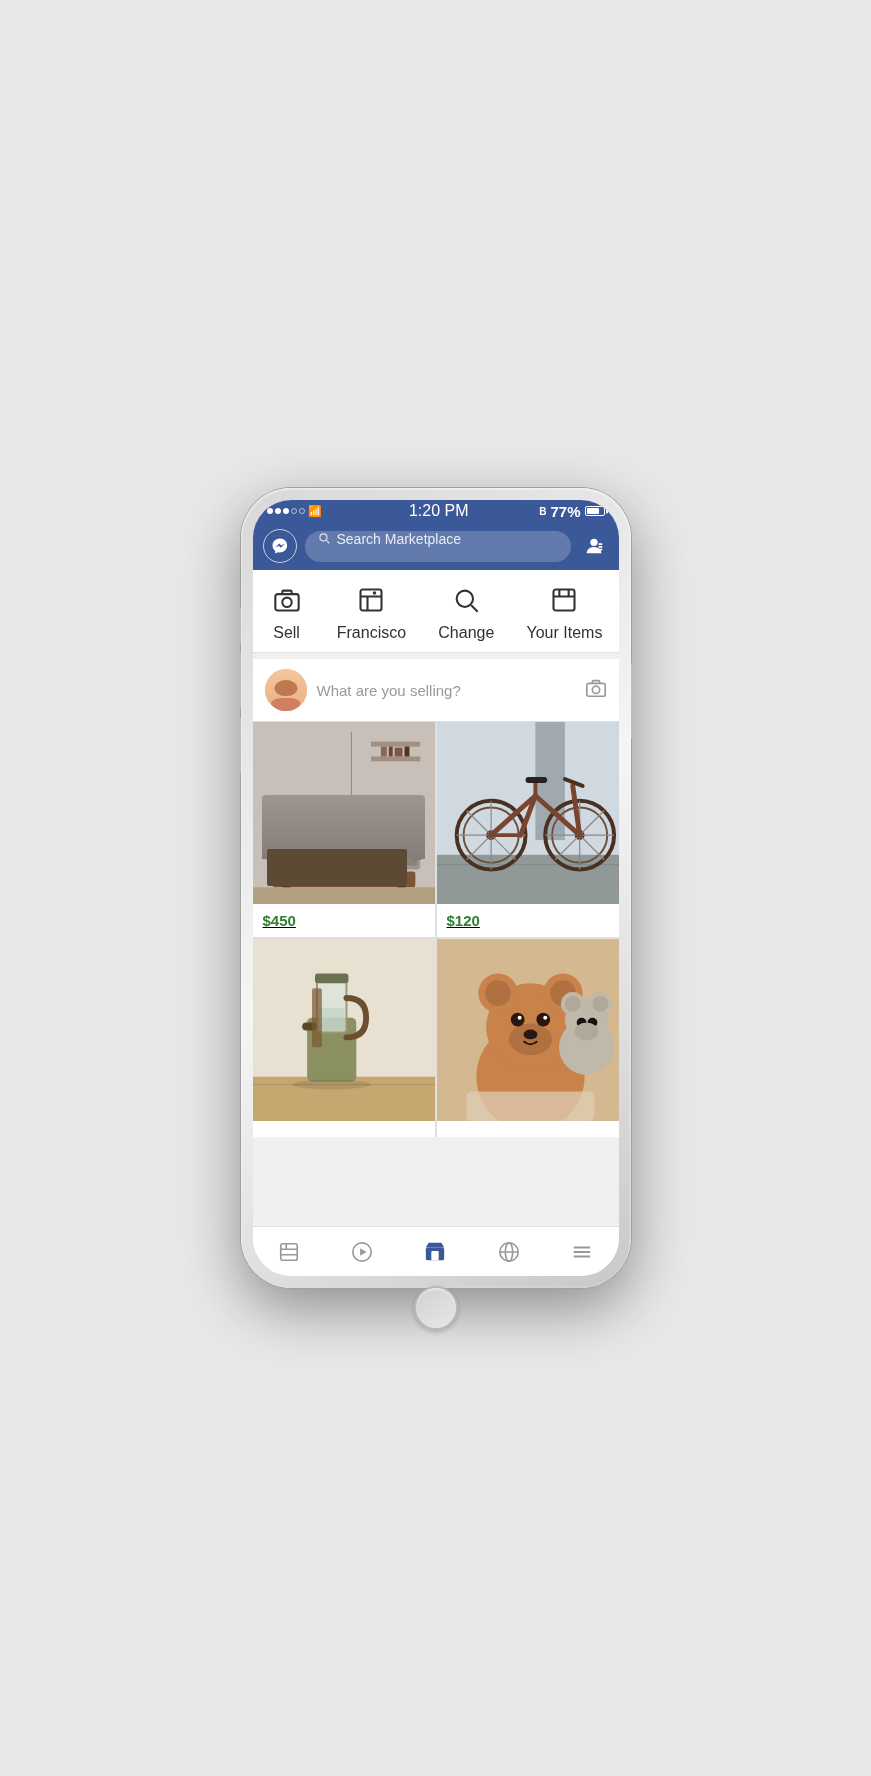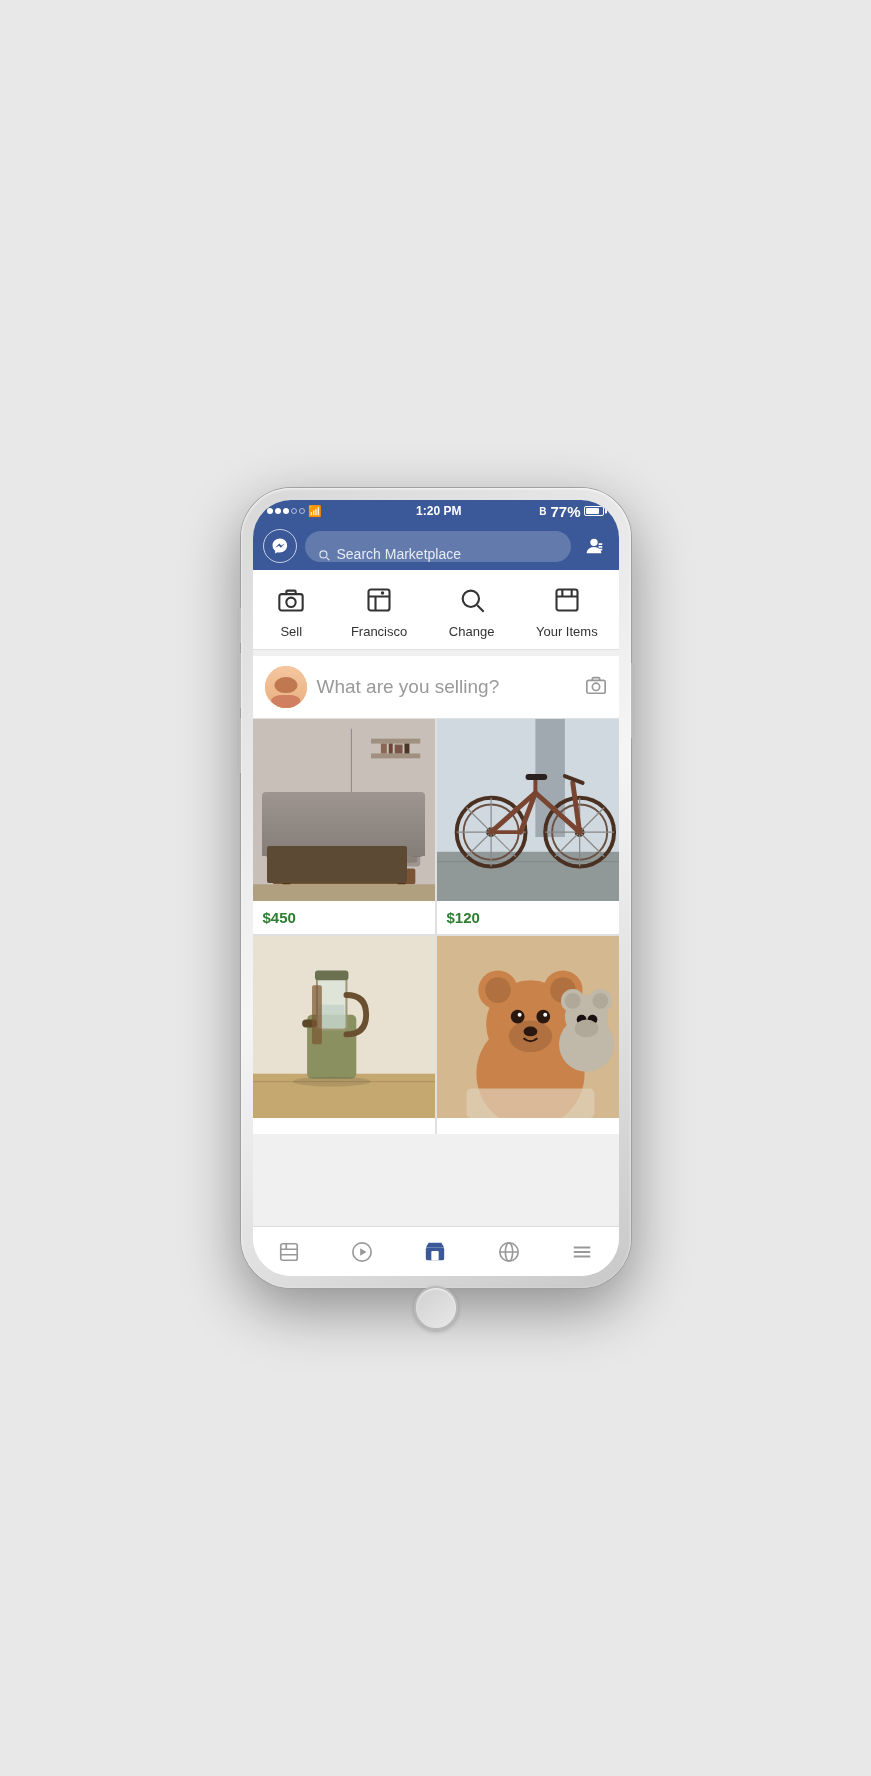--- a/index.html
+++ b/index.html
@@ -102,21 +102,21 @@
       height: 22px;
       display: flex;
       align-items: center;
       justify-content: space-between;
       padding: 0 14px;
       color: white;
       font-size: 11px;
       font-weight: 600;
     }
     .status-left { display: flex; align-items: center; gap: 4px; }
-    .status-center { font-size: 12px; font-weight: 700; margin-left: 16px; }
+    .status-center { font-size: 16px; font-weight: 400; margin-left: 16px; }
     .status-right { display: flex; align-items: center; gap: 4px; }
 
     .signal-dots { display: flex; gap: 2px; align-items: center; }
     .dot { width: 6px; height: 6px; background: white; border-radius: 50%; }
     .dot.empty { background: transparent; border: 1px solid rgba(255,255,255,0.6); }
     .battery-container { display: flex; align-items: center; gap: 2px; }
     .battery-icon {
       width: 20px;
       height: 10px;
       border: 1.5px solid white;
@@ -162,21 +162,21 @@
       align-items: center;
       justify-content: center;
       flex-shrink: 0;
     }
     .nav-search-bar {
       flex: 1;
       background: rgba(255,255,255,0.2);
       border-radius: 20px;
       height: 31px;
       display: flex;
-      align-items: flex-end;
+      align-items: flex-start;
       padding: 0 12px;
       gap: 6px;
       color: rgba(255,255,255,0.85);
       font-size: 14px;
     }
     .nav-profile-icon {
       width: 30px;
       height: 30px;
       display: flex;
       align-items: center;
@@ -210,39 +210,39 @@
     .action-icon {
       width: 36px;
       height: 36px;
       display: flex;
       align-items: center;
       justify-content: center;
       font-size: 22px;
       color: #333;
     }
     .action-label {
-      font-size: 13px;
+      font-size: 16px;
       color: #333;
       font-weight: 500;
     }
 
     
     .sell-bar {
       background: white;
       display: flex;
       align-items: center;
       padding: 10px 12px;
       gap: 10px;
       border-bottom: 1px solid #e0e0e0;
       margin-top: 6px;
     }
     .sell-input-fake {
       flex: 1;
       color: #999;
-      font-size: 19px;
+      font-size: 15px;
     }
     .camera-small {
       color: #999;
       font-size: 18px;
     }
 
     
     .location-bar {
       background: white;
       display: flex;
@@ -255,20 +255,21 @@
     .location-text { font-size: 14px; color: #333; }
     .location-text strong { font-weight: 700; }
     .change-btn { color: #3b5998; font-size: 14px; font-weight: 500; }
 
     
     .product-grid {
       display: grid;
       grid-template-columns: 1fr 1fr;
       gap: 2px;
       background: #e0e0e0;
+      text-decoration: underline;
     }
     .product-card {
       background: white;
       overflow: hidden;
     }
     .product-image {
       width: 100%;
       aspect-ratio: 1;
       object-fit: cover;
       display: block;

